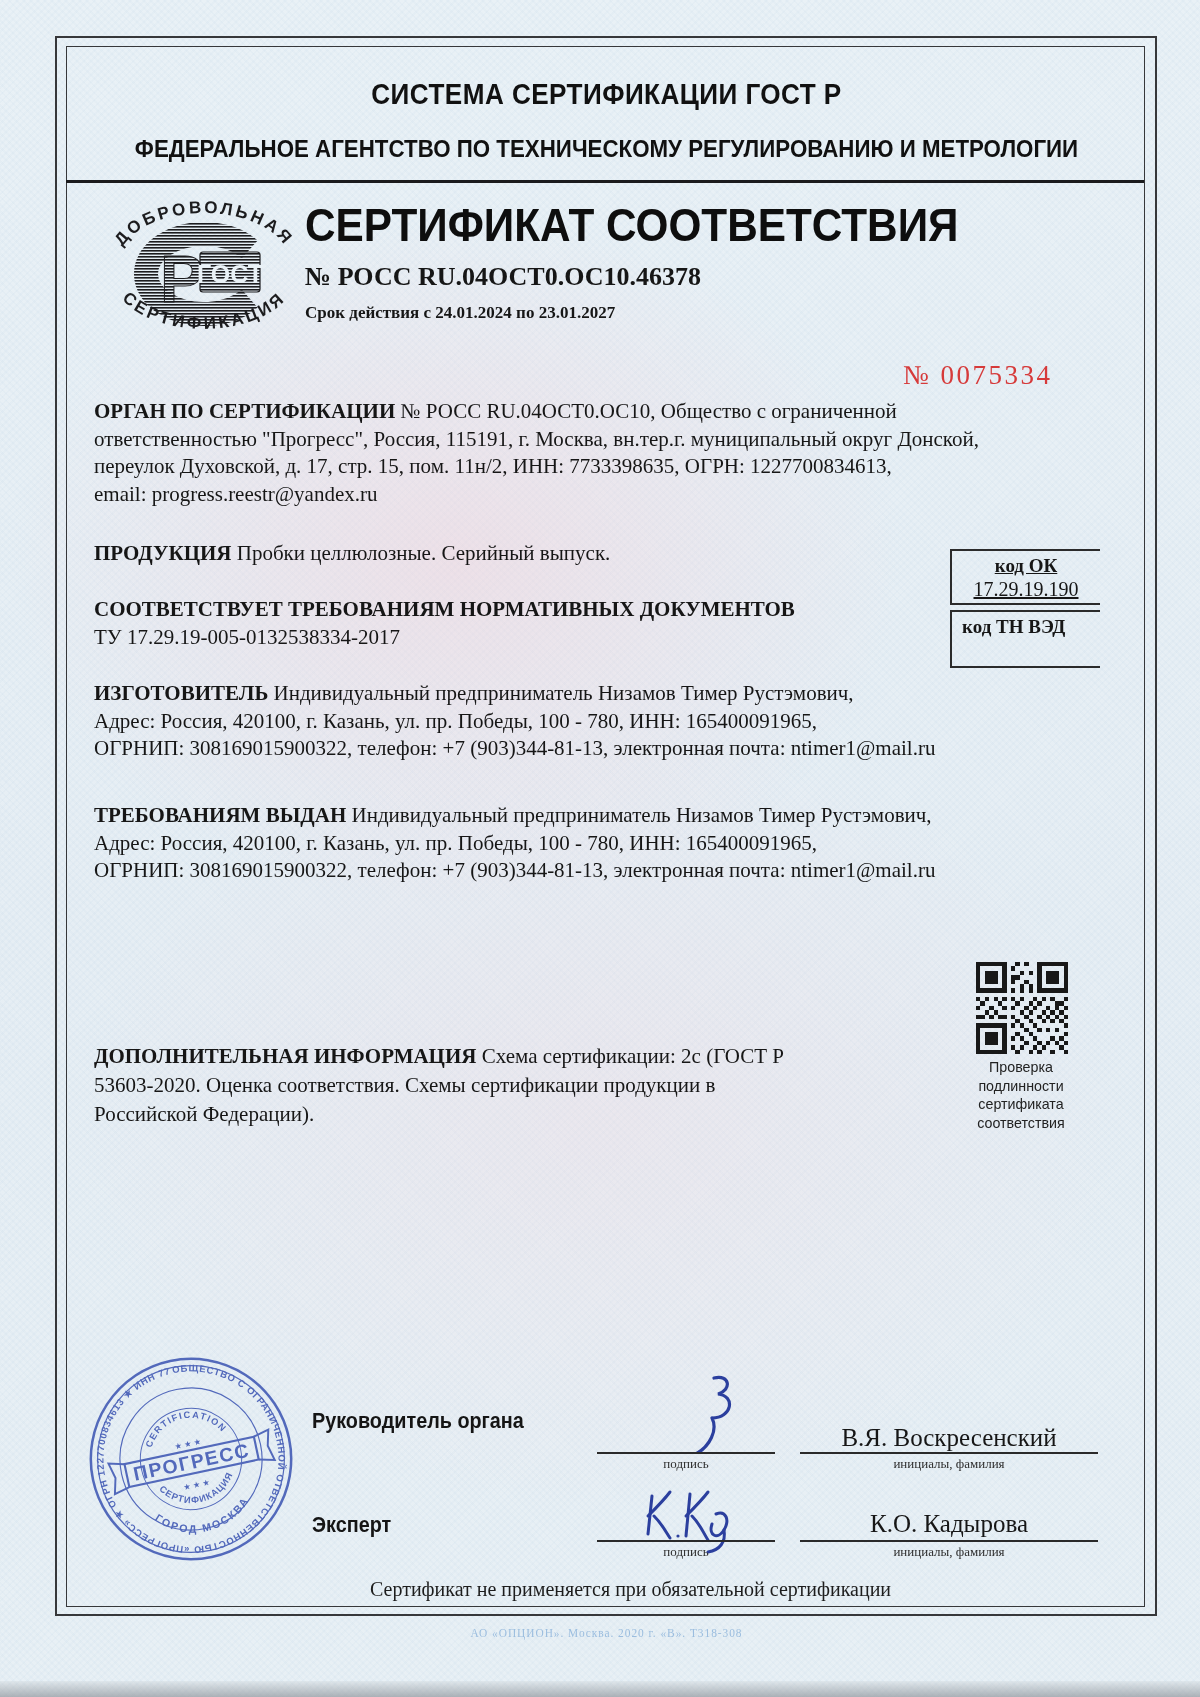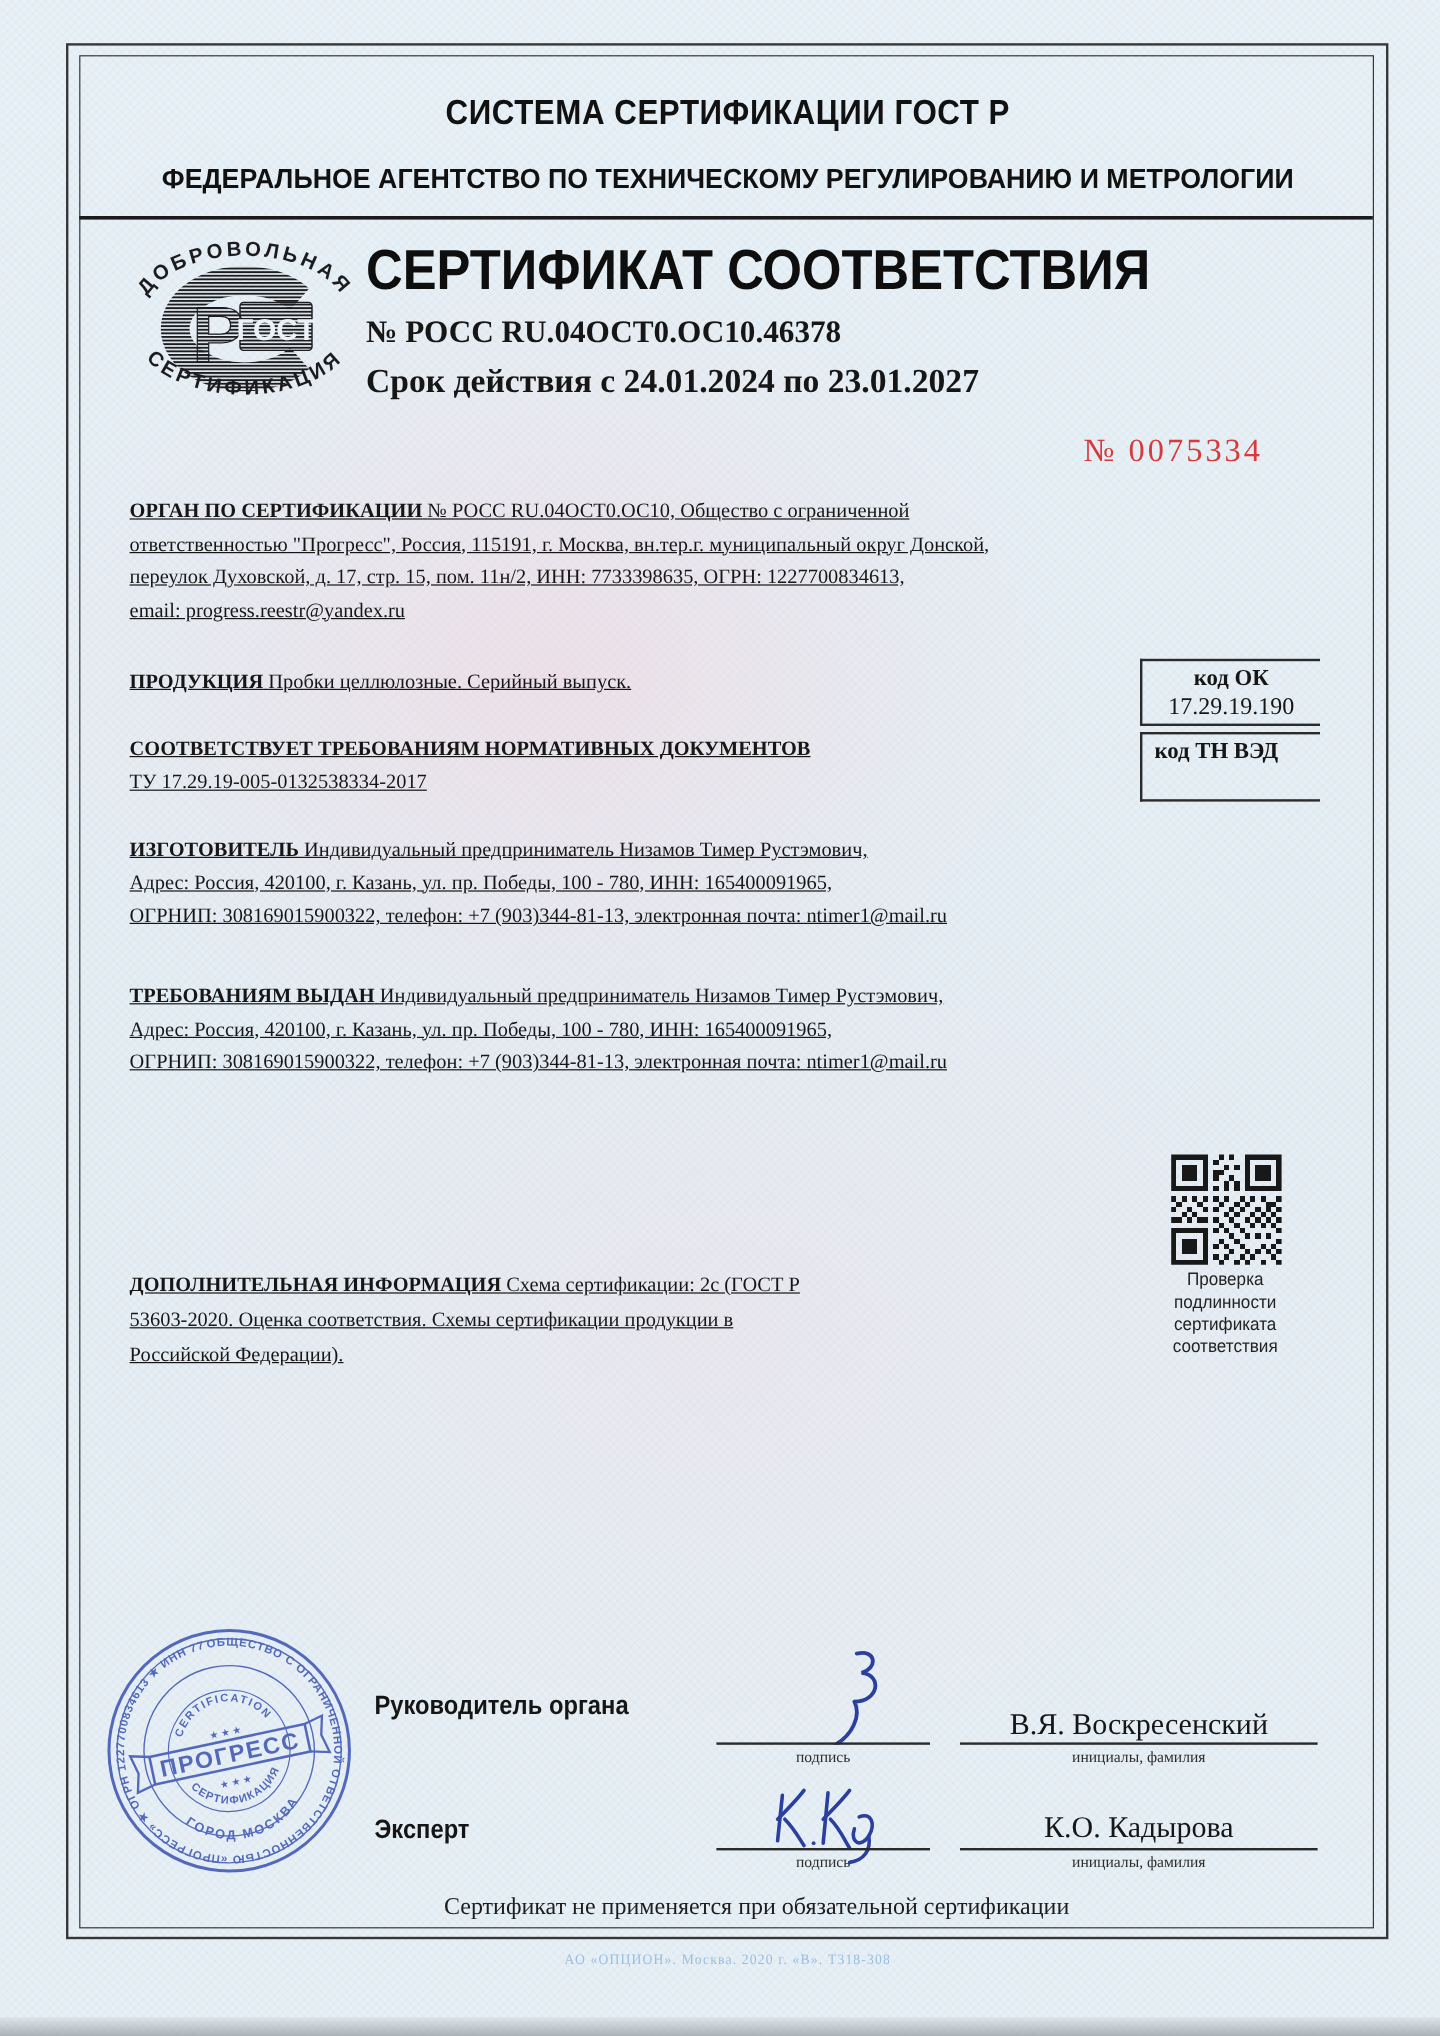--- a/index.html
+++ b/index.html
@@ -13,21 +13,21 @@
       linear-gradient(180deg,#e9f1f6 0%,#e6eef4 55%,#e8f0f5 100%);}
   .abs{position:absolute;}
   .frame{position:absolute;border:2px solid rgba(30,30,32,.88);}
   .divider{position:absolute;background:#1b1b1d;height:3px;}
   .sans{font-family:"Liberation Sans",sans-serif;}
   .h1{font-weight:bold;text-align:center;transform:scaleX(.90);transform-origin:center;letter-spacing:.5px;color:#111;}
   .h2{font-weight:bold;text-align:center;transform:scaleX(.97);transform-origin:center;color:#111;}
   .doc-title{font-weight:bold;transform:scaleX(.90);transform-origin:left center;white-space:nowrap;color:#0e0e0e;}
   .bser{font-weight:bold;white-space:nowrap;}
   .rednum{color:#d63a3a;font-size:27px;letter-spacing:2.5px;white-space:nowrap;text-align:right;}
-  .par{font-size:17px;line-height:27.5px;margin:16px;text-decoration:underline;}
+  .par{font-size:21px;line-height:27.5px;margin:2px;}
   .lbl{font-weight:bold;}
   .bl{display:block;white-space:nowrap;}
   .just{white-space:normal;text-align:justify;text-align-last:justify;}
   .codebox{position:absolute;border:2px solid #2b2b2b;border-right:none;}
   .codebox .t{font-weight:bold;font-size:19px;text-align:center;margin-top:4px;}
   .codebox .v{font-size:20px;text-align:center;margin-top:1px;}
   .qr-caption{font-size:15px;line-height:18.6px;text-align:center;transform:scaleX(.95);transform-origin:center;color:#222;}
   .role{font-size:22px;font-weight:bold;transform:scaleX(.90);transform-origin:left center;white-space:nowrap;color:#151515;}
   .sigline{position:absolute;background:#2a2a2a;height:2px;}
   .caption{font-size:13px;text-align:center;color:#2e2e2e;}
@@ -64,36 +64,36 @@
     <text font-family="Liberation Sans, sans-serif" font-weight="bold" font-size="17" letter-spacing="3" fill="#1c1c1e">
       <textPath href="#logoArcBot" startOffset="50%" text-anchor="middle">СЕРТИФИКАЦИЯ</textPath>
     </text>
     <text x="56" y="112" font-family="Liberation Sans, sans-serif" font-weight="bold" font-size="66" fill="url(#hatch)" stroke="#1c1c1e" stroke-width="1">Р</text>
     <rect x="96" y="62" width="60" height="40" fill="url(#hatch)" stroke="#1c1c1e" stroke-width="1.2" rx="3"></rect>
     <text x="126" y="93" font-family="Liberation Sans, sans-serif" font-weight="bold" font-size="25" fill="#eaf2f7" text-anchor="middle">ГОСТ</text>
   </svg>
 
   <div class="abs sans doc-title" style="left:305px;top:197px;font-size:47px;">СЕРТИФИКАТ СООТВЕТСТВИЯ</div>
   <div class="abs bser" style="left:305px;top:262px;font-size:26px;">№ РОСС RU.04ОСТ0.ОС10.46378</div>
-  <div class="abs bser" style="left:305px;top:303px;font-size:28px;">Срок действия с 24.01.2024 по 23.01.2027</div>
+  <div class="abs bser" style="left:305px;top:303px;font-size:17px;">Срок действия с 24.01.2024 по 23.01.2027</div>
 
   <div class="abs rednum" style="left:903px;top:360px;">№ 0075334</div>
 
   <p class="abs par" style="left:92px;top:396px;width:1000px;">
     <span class="bl"><b class="lbl">ОРГАН ПО СЕРТИФИКАЦИИ</b> <span>№ РОСС RU.04ОСТ0.ОС10, Общество с ограниченной</span></span>
     <span class="bl">ответственностью "Прогресс", Россия, 115191, г. Москва, вн.тер.г. муниципальный округ Донской,</span>
     <span class="bl">переулок Духовской, д. 17, стр. 15, пом. 11н/2, ИНН: 7733398635, ОГРН: 1227700834613,</span>
     <span class="bl">email: progress.reestr@yandex.ru</span>
   </p>
 
   <p class="abs par" style="left:92px;top:538px;width:840px;">
     <span class="bl"><b class="lbl">ПРОДУКЦИЯ</b> <span>Пробки целлюлозные. Серийный выпуск.</span></span>
   </p>
 
-  <div class="codebox" style="left:950px;top:549px;width:148px;height:52px;">
+  <div class="codebox" style="left:950px;top:549px;width:148px;height:52px;text-decoration:underline;">
     <div class="t">код ОК</div>
     <div class="v">17.29.19.190</div>
   </div>
 
   <p class="abs par" style="left:92px;top:594px;width:860px;">
     <span class="bl"><b class="lbl">СООТВЕТСТВУЕТ ТРЕБОВАНИЯМ НОРМАТИВНЫХ ДОКУМЕНТОВ</b></span>
     <span class="bl">ТУ 17.29.19-005-0132538334-2017</span>
   </p>
 
   <div class="codebox" style="left:950px;top:610px;width:148px;height:54px;">

